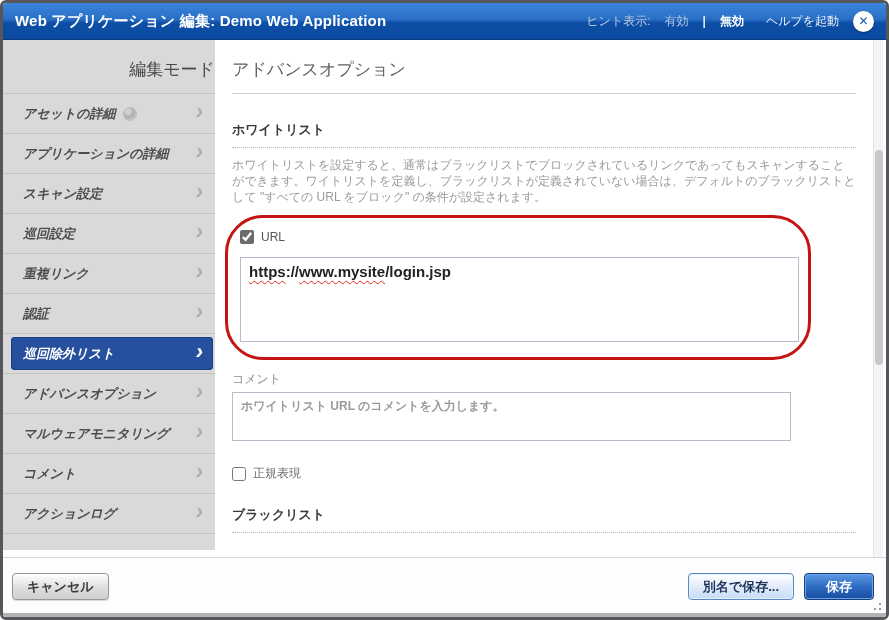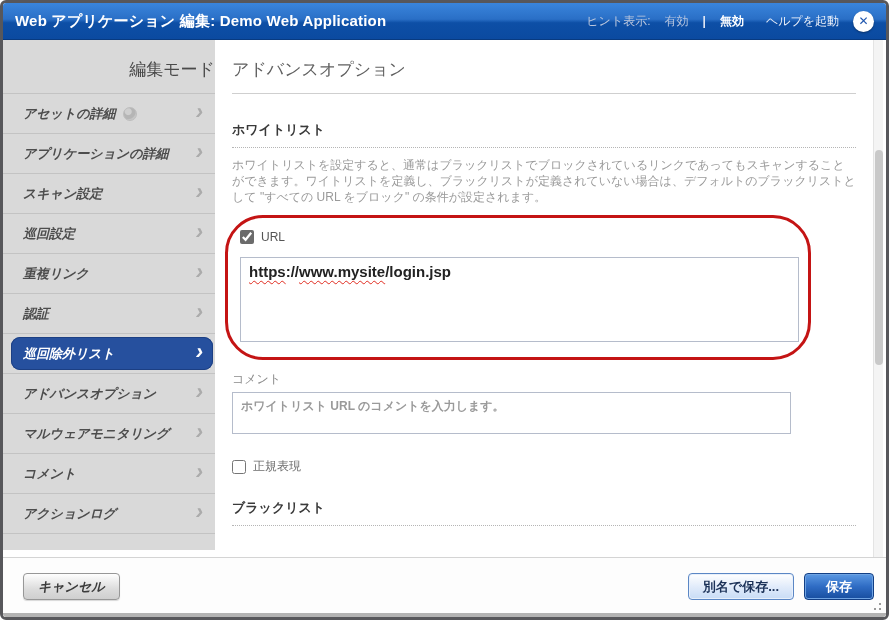--- a/index.html
+++ b/index.html
@@ -70,21 +70,21 @@
     cursor: pointer;
     font-style: italic;
   }
   .nav-item .chev {
     position: absolute; right: 12px; top: 50%; transform: translateY(-58%);
     font-size: 22px; font-weight: bold; color: #ababab; line-height: 1;
   }
   .nav-item.selected {
     background: #26509e;
     color: #ffffff;
-    border-radius: 9px;
+    border-radius: 4px;
     margin: 3px 2px 3px 8px;
     height: 33px;
     padding-left: 12px;
     border-bottom: none;
     box-shadow: 0 0 0 1px #1c3f83 inset;
   }
   .wrap-sep { border-bottom: 1px solid #c3c3c3; }
   .nav-item.selected .chev { color: #fff; right: 10px; }
   .globe-icon {
     display: inline-block; width: 14px; height: 14px; margin-left: 7px;
@@ -130,21 +130,21 @@
     font-size: 15px; font-weight: bold; color: #222;
     padding: 5px 8px;
     cursor: text;
   }
   .squiggle { text-decoration: underline wavy #e02b20 1px; text-underline-offset: 3px; }
 
   .field-label { font-size: 12px; color: #8a8a8a; margin-top: 11px; }
   .comment-box {
     display: block;
     margin-top: 4px;
-    width: 559px; height: 42px;
+    width: 559px; height: 49px;
     border: 1px solid #b5bccb;
     resize: none;
     font-family: "Liberation Sans", sans-serif;
     font-size: 12px; padding: 5px 8px; color: #333;
   }
   .comment-box::placeholder { color: #9a9a9a; font-weight: bold; opacity: 1; }
 
   .regex-row { margin-top: 24px; color: #6e6e6e; }
 
   .blacklist-heading { margin-top: 24px; }
@@ -171,26 +171,25 @@
   }
   .btn {
     position: absolute; top: 15px;
     height: 27px; padding: 0 14px;
     border-radius: 4px;
     font-family: "Liberation Sans", sans-serif;
     font-size: 13px; font-weight: bold;
     cursor: pointer;
   }
   .btn-cancel {
-    left: 20px;
+    left: 9px;
     background: linear-gradient(#fefefe, #dcdcdc 60%, #cfcfcf);
     border: 1px solid #979797;
     color: #3c3c3c;
     box-shadow: 0 1px 1px rgba(0,0,0,.15);
-    font-style: italic;
   }
   .btn-saveas {
     right: 92px;
     background: linear-gradient(#ffffff, #dfeafa 55%, #c8dcf6);
     border: 1px solid #5b87c5;
     color: #1c3258;
     box-shadow: 0 0 0 1px #e8f0fb inset;
   }
   .btn-save {
     right: 12px; min-width: 70px;

